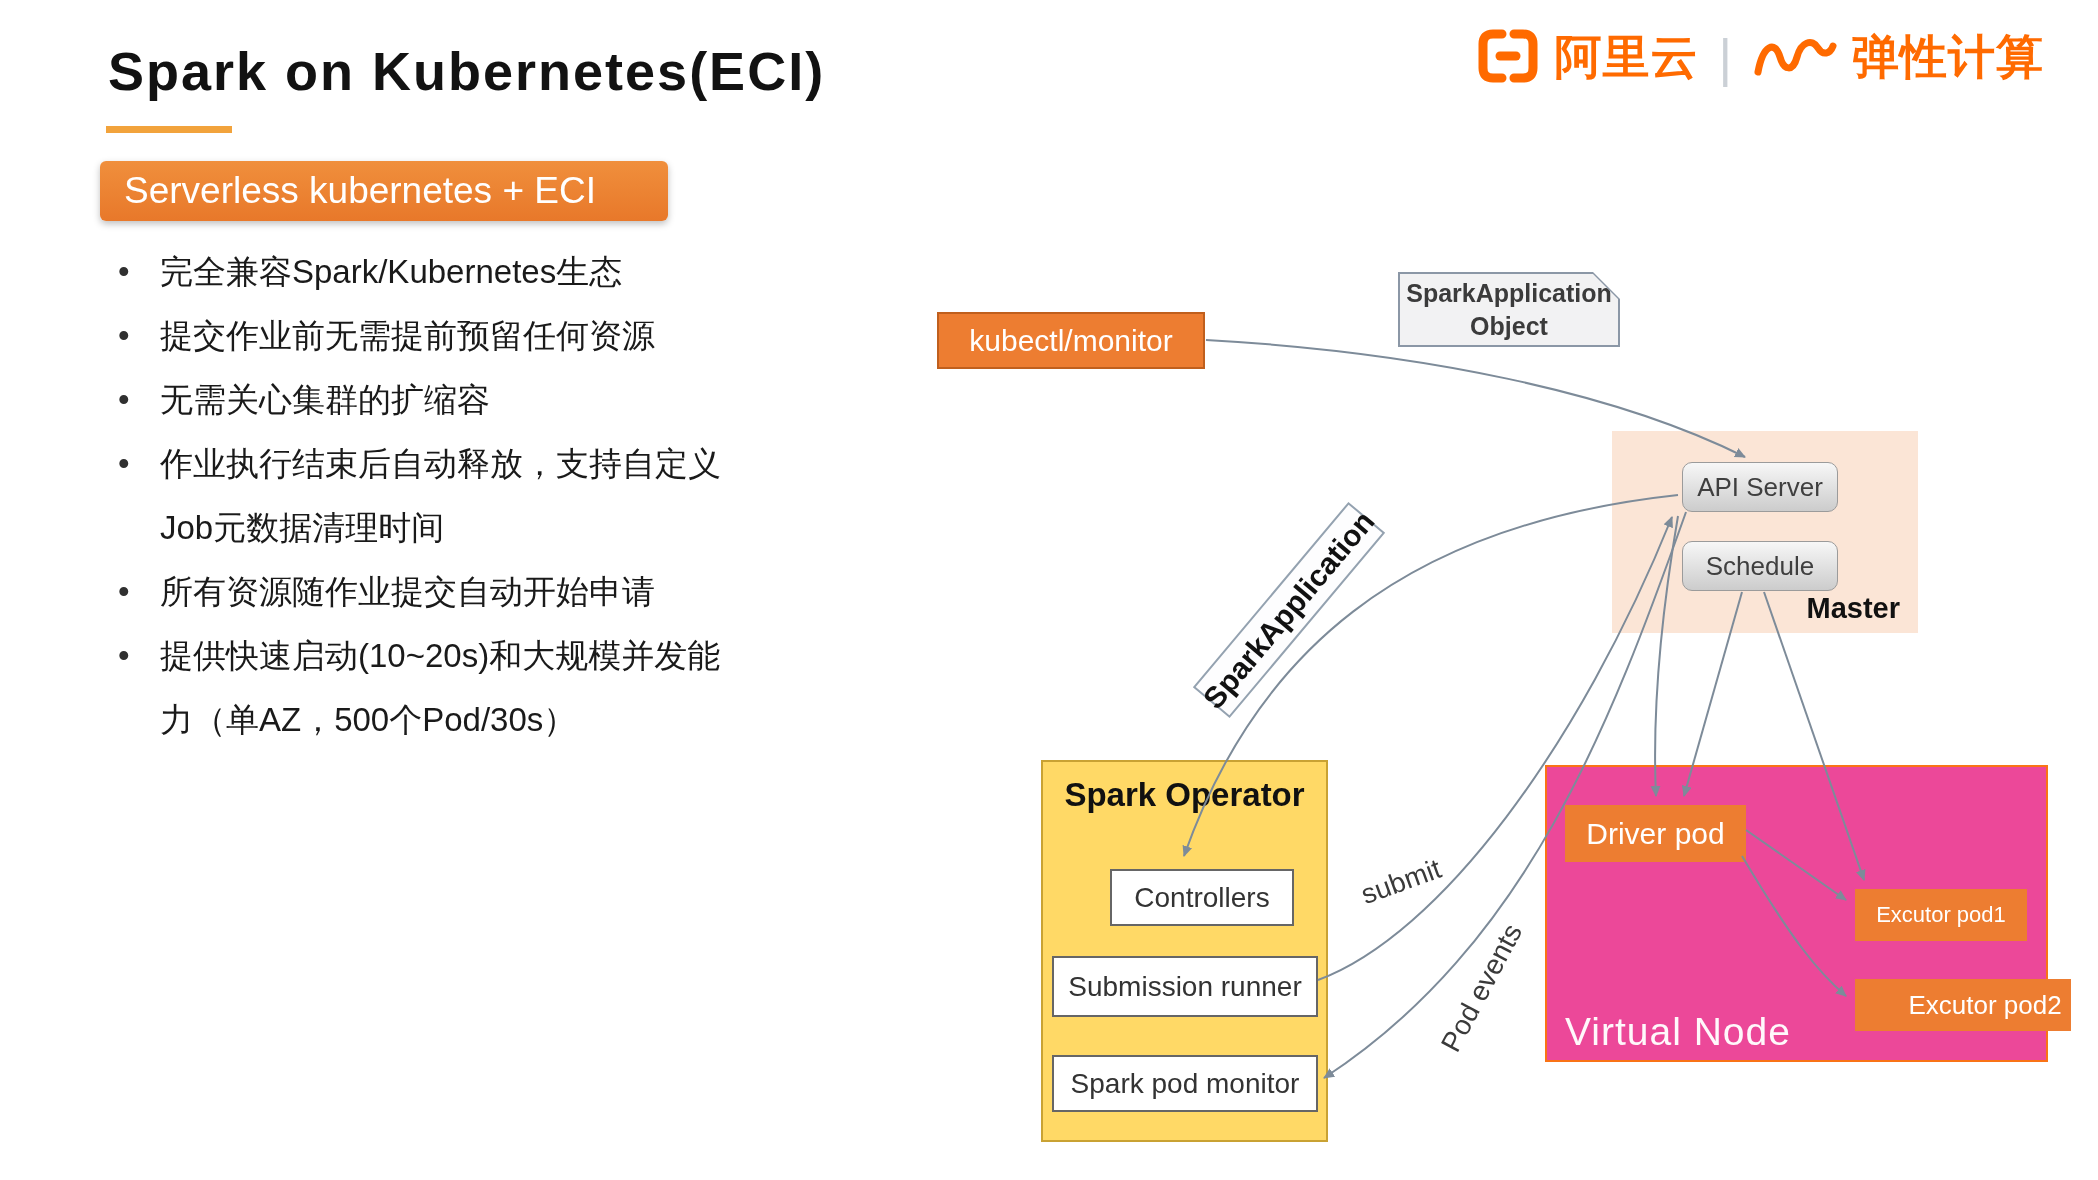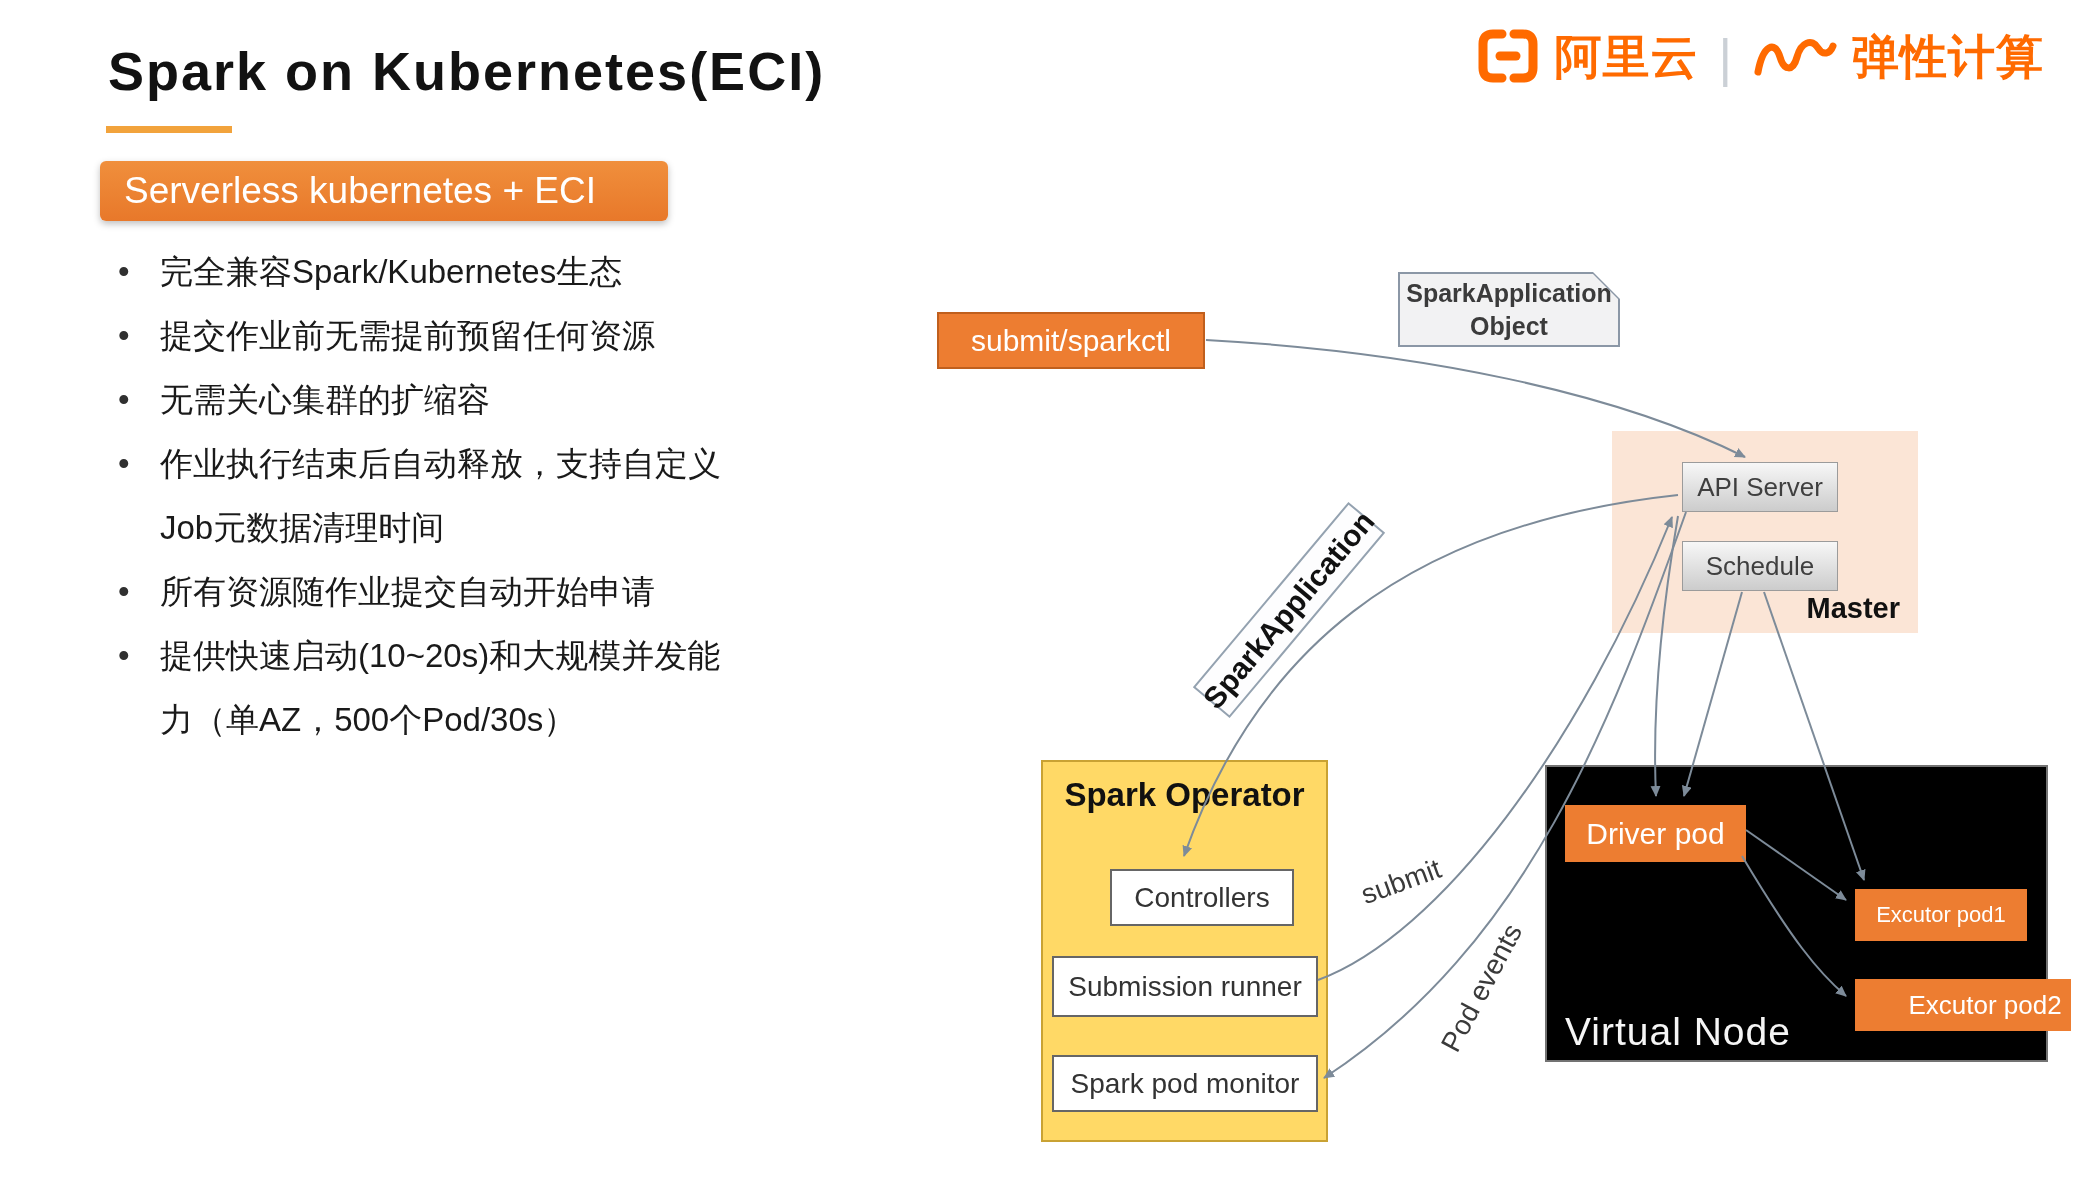--- a/index.html
+++ b/index.html
@@ -41,40 +41,40 @@
   .plaque-outer { position:absolute; inset:0; background:#8B97A6;
     clip-path:polygon(0 0, calc(100% - 27px) 0, 100% 27px, 100% 100%, 0 100%); }
   .plaque-inner { position:absolute; inset:2px; background:#F2F2F3;
     clip-path:polygon(0 0, calc(100% - 25px) 0, 100% 25px, 100% 100%, 0 100%);
     display:flex; flex-direction:column; align-items:center; justify-content:center;
     font-size:25px; font-weight:700; color:#3B3B3B; line-height:1.3; }
 
   .master { position:absolute; left:1612px; top:431px; width:306px; height:202px;
     background:#FBE5D6; }
   .gray-btn { position:absolute; left:70px; width:156px; height:50px;
-    background:linear-gradient(#F7F7F7,#CCCCCC); border:1px solid #9B9B9B; border-radius:0;
+    background:linear-gradient(#F7F7F7,#CCCCCC); border:1px solid #9B9B9B; border-radius:10px;
     box-sizing:border-box; display:flex; align-items:center; justify-content:center;
     font-size:26px; color:#3F3F3F; }
   .btn-api { top:31px; }
   .btn-sched { top:110px; }
   .master-label { position:absolute; right:18px; bottom:8px; font-size:29px; font-weight:700; color:#111; }
 
   .operator { position:absolute; left:1041px; top:760px; width:287px; height:382px;
     background:#FFD966; border:2px solid #C9A233; box-sizing:border-box; }
   .operator-title { position:absolute; top:14px; width:100%; text-align:center;
     font-size:33px; font-weight:700; color:#111; }
   .white-box { position:absolute; background:#ffffff; border:2px solid #666;
     box-sizing:border-box; display:flex; align-items:center; justify-content:center;
     font-size:28px; color:#333333; }
   .wb-controllers { left:43px; top:107px; width:184px; height:57px;margin-left:24px; }
   .wb-submission  { left:9px;  top:194px; width:266px; height:61px; }
   .wb-monitor     { left:9px;  top:293px; width:266px; height:57px; }
 
   .vnode { position:absolute; left:1545px; top:765px; width:503px; height:297px;
-    background:#000000; border:2px solid #737373; box-sizing:border-box; }
+    background:#ec4899; border:2px solid #f97316; box-sizing:border-box; }
   .vnode-label { position:absolute; left:18px; bottom:6px; font-size:39px;
     color:rgba(255,255,255,0.96); letter-spacing:1px; }
   .pod { position:absolute; background:#ED7D31; color:#ffffff;
     display:flex; align-items:center; justify-content:center; }
   .pod-driver { left:18px; top:38px; width:181px; height:57px; font-size:30px; }
   .pod-ex1 { left:308px; top:122px; width:172px; height:52px; font-size:22px; }
   .pod-ex2 { left:308px; top:212px; width:172px; height:52px; font-size:26px;padding-left:44px; }
 
   .arrows { position:absolute; left:0; top:0; pointer-events:none; }
 
@@ -131,21 +131,21 @@
       </li>
     <li>
         <div class="l1">所有资源随作业提交自动开始申请</div>
       </li>
     <li>
         <div class="l1">提供快速启动(10~20s)和大规模并发能</div>
         <div class="l2">力（单AZ，500个Pod/30s）</div>
       </li>
   </ul>
 
-  <div class="kubectl">submit/sparkctl</div>
+  <div class="kubectl">kubectl/monitor</div>
 
   <div class="plaque">
     <div class="plaque-outer"></div>
     <div class="plaque-inner">
       <div>SparkApplication</div>
       <div>Object</div>
     </div>
   </div>
 
   <div class="master">

